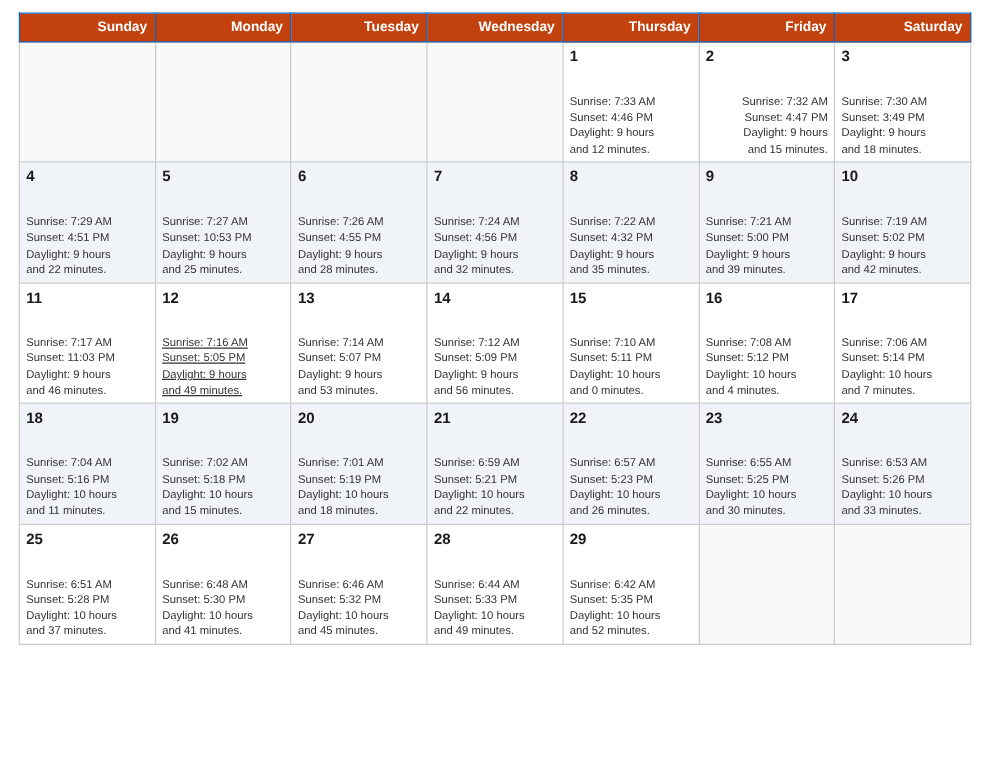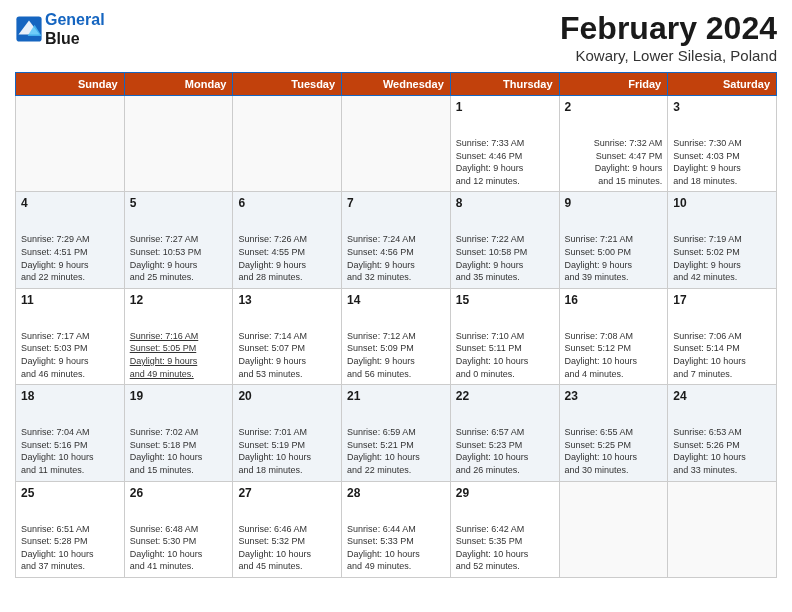--- a/index.html
+++ b/index.html
@@ -80,39 +80,20 @@
       margin-top: 23px;
     }
     .row-shaded td {
       background-color: #f0f4f8;
     }
   </style>
 </head>
 <body>
 
 <div class="page">
-  <div class="header">
-    <div class="logo">
-      <svg class="logo-icon" viewBox="0 0 40 40">
-        <rect x="2" y="2" width="36" height="36" rx="4" fill="#1565c0"></rect>
-        <polygon points="20,8 35,28 5,28" fill="#fff" opacity="0.9"></polygon>
-        <polygon points="28,14 38,30 18,30" fill="#4fc3f7" opacity="0.8"></polygon>
-      </svg>
-      <div>
-        <div style="font-size:16px;font-weight:bold;color:#1a1a1a;line-height:1.2;">
-          <span style="color:#1565c0;">General</span><br>
-          <span>Blue</span>
-        </div>
-      </div>
-    </div>
-    <div class="title-block">
-      <div class="month-title">February 2024</div>
-      <div class="location-title">Kowary, Lower Silesia, Poland</div>
-    </div>
-  </div>
 
   <table class="calendar">
     <thead>
       <tr>
         <th>Sunday</th>
         <th>Monday</th>
         <th>Tuesday</th>
         <th>Wednesday</th>
         <th>Thursday</th>
         <th>Friday</th>
@@ -135,21 +116,21 @@
           <td>
             <div class="day-number">2</div>
             <div class="day-info" style="white-space: pre-line; text-align: right;">Sunrise: 7:32 AM
 Sunset: 4:47 PM
 Daylight: 9 hours
 and 15 minutes.</div>
           </td>
           <td>
             <div class="day-number">3</div>
             <div class="day-info" style="white-space: pre-line;">Sunrise: 7:30 AM
-Sunset: 4:03 PM
+Sunset: 3:49 PM
 Daylight: 9 hours
 and 18 minutes.</div>
           </td>
         </tr>
         <tr class="row-shaded">
           <td>
             <div class="day-number">4</div>
             <div class="day-info" style="white-space: pre-line;">Sunrise: 7:29 AM
 Sunset: 4:51 PM
 Daylight: 9 hours
@@ -172,21 +153,21 @@
           <td>
             <div class="day-number">7</div>
             <div class="day-info" style="white-space: pre-line;">Sunrise: 7:24 AM
 Sunset: 4:56 PM
 Daylight: 9 hours
 and 32 minutes.</div>
           </td>
           <td>
             <div class="day-number">8</div>
             <div class="day-info" style="white-space: pre-line;">Sunrise: 7:22 AM
-Sunset: 10:58 PM
+Sunset: 4:32 PM
 Daylight: 9 hours
 and 35 minutes.</div>
           </td>
           <td>
             <div class="day-number">9</div>
             <div class="day-info" style="white-space: pre-line;">Sunrise: 7:21 AM
 Sunset: 5:00 PM
 Daylight: 9 hours
 and 39 minutes.</div>
           </td>
@@ -195,21 +176,21 @@
             <div class="day-info" style="white-space: pre-line;">Sunrise: 7:19 AM
 Sunset: 5:02 PM
 Daylight: 9 hours
 and 42 minutes.</div>
           </td>
         </tr>
         <tr>
           <td>
             <div class="day-number">11</div>
             <div class="day-info" style="white-space: pre-line;">Sunrise: 7:17 AM
-Sunset: 5:03 PM
+Sunset: 11:03 PM
 Daylight: 9 hours
 and 46 minutes.</div>
           </td>
           <td>
             <div class="day-number">12</div>
             <div class="day-info" style="white-space: pre-line; text-decoration: underline;">Sunrise: 7:16 AM
 Sunset: 5:05 PM
 Daylight: 9 hours
 and 49 minutes.</div>
           </td>

